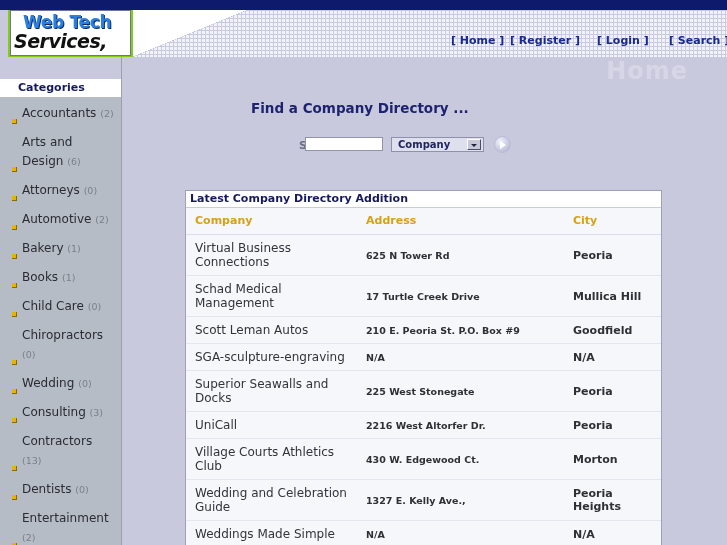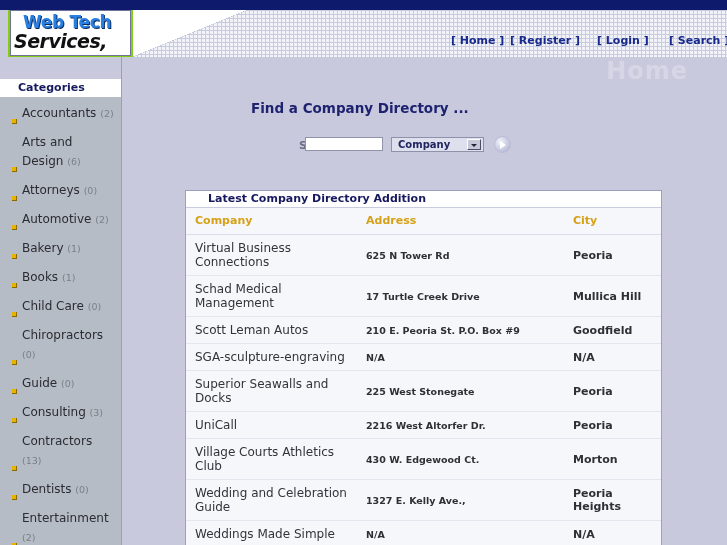--- a/index.html
+++ b/index.html
@@ -130,21 +130,21 @@
     border-top:4px solid transparent;border-bottom:4px solid transparent;
     border-left:6px solid #ffffff;
   }
 
   
   .tablebox{
     position:absolute;left:62px;top:133px;width:477px;
     border:1px solid #9da0bd;background:#f6f7fb;box-sizing:border-box;
   }
   .tbl-title{
-    background:#ffffff;height:16px;line-height:16px;padding-left:22px;
+    background:#ffffff;height:16px;line-height:16px;padding-left:4px;
     font-size:11px;font-weight:bold;color:#16195e;
     border-bottom:1px solid #c9cbde;font-family:"DejaVu Sans",sans-serif;
   }
   table.dir{width:100%;border-collapse:collapse;background:#f6f7fb;}
   table.dir th{
     text-align:left;font-size:11px;font-weight:bold;color:#d6a117;
     padding:6px 0 7px 9px;border-bottom:1px solid #dcdeec;
     font-family:"DejaVu Sans",sans-serif;
   }
   table.dir td{
@@ -188,21 +188,21 @@
       <div class="cathead">Categories</div>
       <ul class="catlist" id="catlist">
           <li class="catitem"><span class="bullet"></span><a href="#"><span>Accountants</span> <span class="cnt">(2)</span></a></li>
           <li class="catitem"><span class="bullet"></span><a href="#"><span>Arts and Design</span> <span class="cnt">(6)</span></a></li>
           <li class="catitem"><span class="bullet"></span><a href="#"><span>Attorneys</span> <span class="cnt">(0)</span></a></li>
           <li class="catitem"><span class="bullet"></span><a href="#"><span>Automotive</span> <span class="cnt">(2)</span></a></li>
           <li class="catitem"><span class="bullet"></span><a href="#"><span>Bakery</span> <span class="cnt">(1)</span></a></li>
           <li class="catitem"><span class="bullet"></span><a href="#"><span>Books</span> <span class="cnt">(1)</span></a></li>
           <li class="catitem"><span class="bullet"></span><a href="#"><span>Child Care</span> <span class="cnt">(0)</span></a></li>
           <li class="catitem"><span class="bullet"></span><a href="#"><span>Chiropractors</span> <span class="cnt">(0)</span></a></li>
-          <li class="catitem"><span class="bullet"></span><a href="#"><span>Guide</span> <span class="cnt">(0)</span></a></li>
+          <li class="catitem"><span class="bullet"></span><a href="#"><span>Wedding</span> <span class="cnt">(0)</span></a></li>
           <li class="catitem"><span class="bullet"></span><a href="#"><span>Consulting</span> <span class="cnt">(3)</span></a></li>
           <li class="catitem"><span class="bullet"></span><a href="#"><span>Contractors</span> <span class="cnt">(13)</span></a></li>
           <li class="catitem"><span class="bullet"></span><a href="#"><span>Dentists</span> <span class="cnt">(0)</span></a></li>
           <li class="catitem"><span class="bullet"></span><a href="#"><span>Entertainment</span> <span class="cnt">(2)</span></a></li>
           <li class="catitem"><a href="#"><span>Healthcare</span> <span class="cnt">(1)</span></a></li>
         </ul>
     </div>
 
     <div class="main">
 

